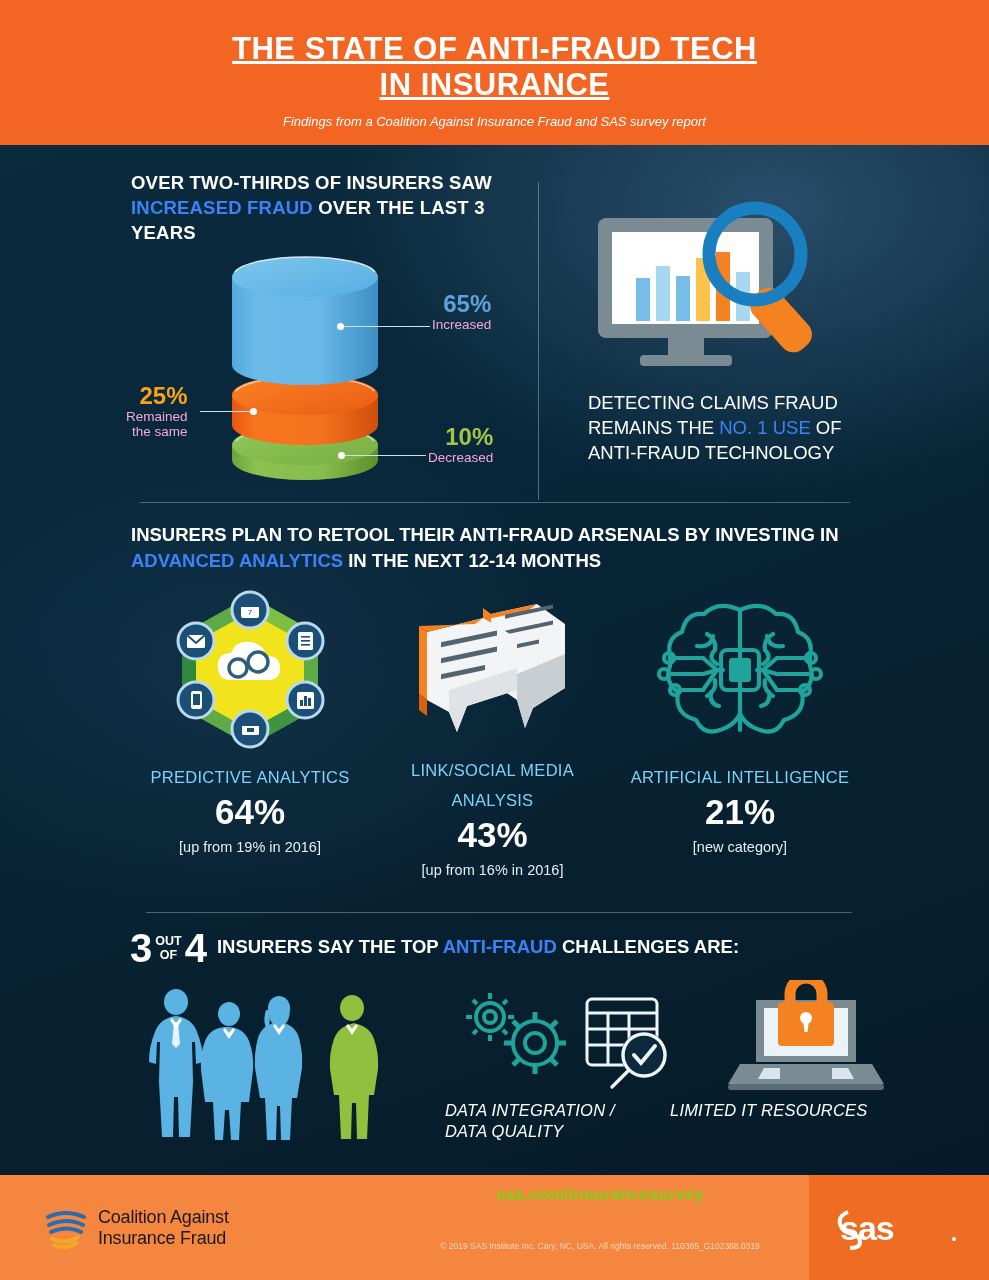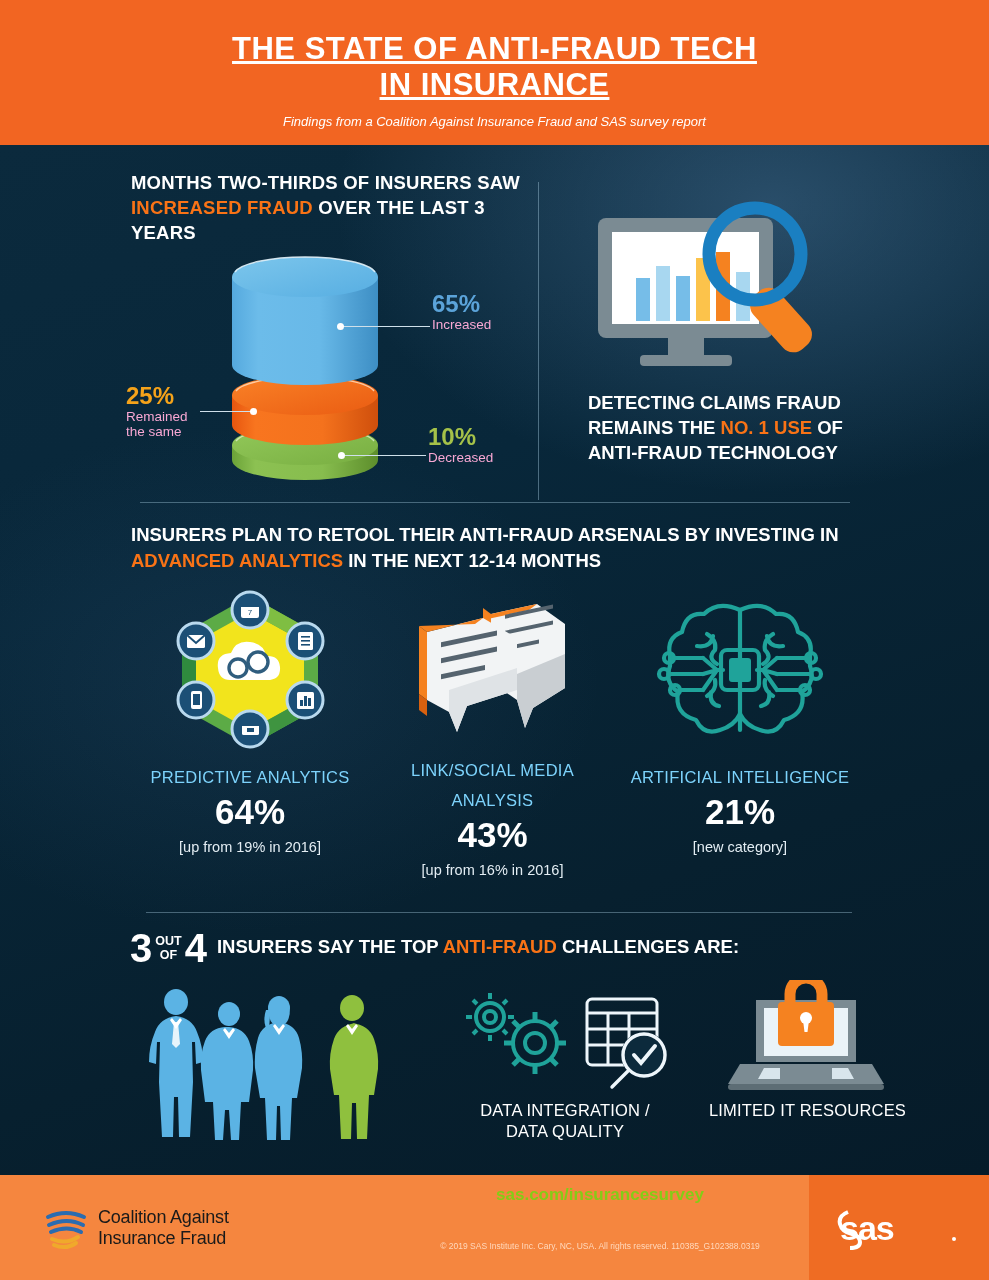--- a/index.html
+++ b/index.html
@@ -46,43 +46,43 @@
     position: absolute; left: 146px; top: 912px; width: 706px; height: 1px;
     background: rgba(160,195,215,0.42);
   }
 
   
   .s1-head {
     position: absolute; left: 131px; top: 170px; width: 400px;
     color: #ffffff; font-weight: bold; font-size: 18.5px; line-height: 25px;
     letter-spacing: .2px;
   }
-  .hl-blue { color: #f97316; }
+  .hl-blue { color: #3b82f6; }
 
   .cyl-wrap { position: absolute; left: 200px; top: 255px; width: 330px; height: 230px; }
 
-  .lbl { position: absolute; }
+  .lbl { position: absolute; text-align: right; }
   .lbl .pct { font-weight: bold; font-size: 24px; line-height: 26px; }
   .lbl .cap { font-size: 13.5px; line-height: 15px; color: #f9a8d4; }
 
   .lbl-65 { left: 432px; top: 291px; }
   .lbl-65 .pct { color: #5ba3d9; }
   .lbl-25 { left: 126px; top: 383px; }
   .lbl-25 .pct { color: #f5a31a; }
   .lbl-10 { left: 428px; top: 424px; }
   .lbl-10 .pct { color: #a5c249; }
 
   .leader { position: absolute; background: #cfe0ea; height: 1px; }
   .leader-dot { position: absolute; width: 7px; height: 7px; border-radius: 50%; background: #ffffff; }
 
   
   .mon-wrap { position: absolute; left: 588px; top: 200px; width: 290px; height: 175px; }
   .s1-right-text {
     position: absolute; left: 588px; top: 390px; width: 300px;
-    color: #ffffff; font-weight: bold; font-size: 18.5px; line-height: 25px;
+    color: #ffffff; font-weight: normal; font-size: 18.5px; line-height: 25px;
   }
 
   
   .s2-head {
     position: absolute; left: 131px; top: 522px; width: 730px;
     color: #ffffff; font-weight: bold; font-size: 18.5px; line-height: 26px;
   }
   .col { position: absolute; text-align: center; }
   .col .icon-box { display: block; margin: 0 auto; }
   .col .title {
@@ -111,21 +111,21 @@
   }
   .s3-text {
     display: inline-block; vertical-align: middle; color: #ffffff;
     font-weight: bold; font-size: 18.5px; padding-left: 10px; padding-bottom: 2px;
   }
   .people-wrap { position: absolute; left: 126px; top: 980px; width: 270px; height: 165px; }
   .gq-wrap { position: absolute; left: 455px; top: 985px; width: 225px; height: 115px; }
   .laptop-wrap { position: absolute; left: 718px; top: 980px; width: 175px; height: 120px; }
   .cap3 {
     position: absolute; color: #ffffff; font-size: 16.5px; line-height: 21px;
-    text-align: center; letter-spacing: .2px;
+    text-align: left; letter-spacing: .2px; font-style: italic;
   }
   .cap-di { left: 445px; top: 1100px; width: 240px; }
   .cap-it { left: 670px; top: 1100px; width: 275px; }
 
   
   .footer {
     position: absolute; left: 0; top: 1175px; width: 989px; height: 105px;
     background: #f5863f;
   }
   .footer-right {
@@ -159,21 +159,21 @@
     </div>
     <div class="header-sub">Findings from a Coalition Against Insurance Fraud and SAS survey report</div>
   </div>
 
   <div class="body-bg"></div>
   <div class="divider-v"></div>
   <div class="divider-h"></div>
   <div class="divider-h2"></div>
 
   <div class="s1-head">
-    <span>MONTHS TWO-THIRDS OF INSURERS SAW </span><span class="hl-blue">INCREASED FRAUD</span><span> OVER THE LAST 3 YEARS</span>
+    <span>OVER TWO-THIRDS OF INSURERS SAW </span><span class="hl-blue">INCREASED FRAUD</span><span> OVER THE LAST 3 YEARS</span>
   </div>
 
   <div class="cyl-wrap">
     <svg width="330" height="230" viewBox="0 0 330 230">
       <defs>
         <linearGradient id="gBlue" x1="0" y1="0" x2="1" y2="0">
           <stop offset="0%" stop-color="#55a9de"></stop>
           <stop offset="18%" stop-color="#6cbcea"></stop>
           <stop offset="60%" stop-color="#68b9e8"></stop>
           <stop offset="100%" stop-color="#3d8ec4"></stop>

